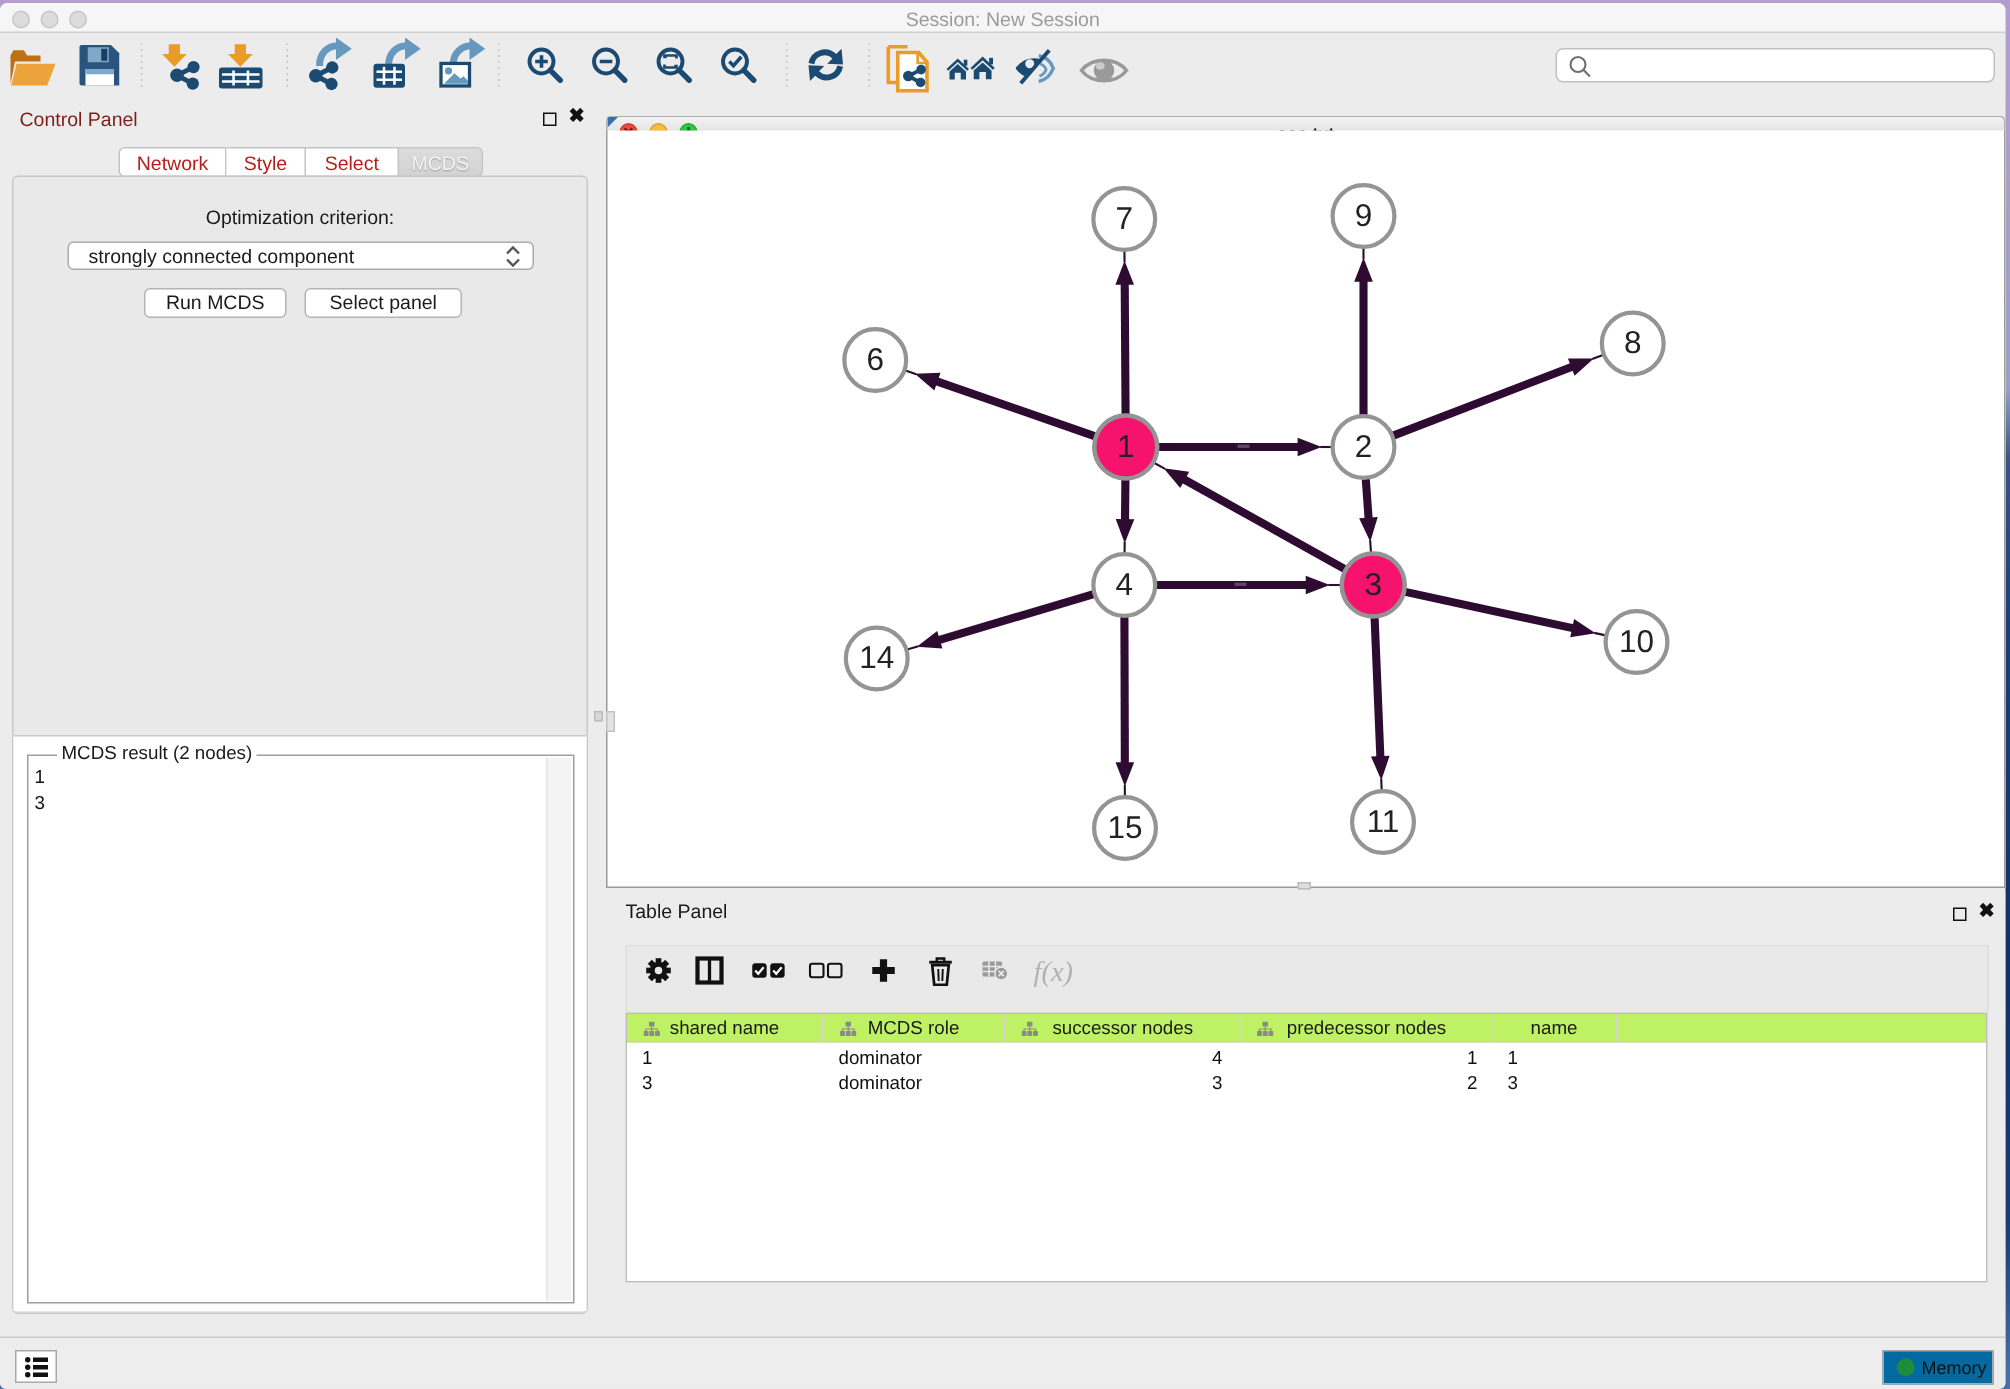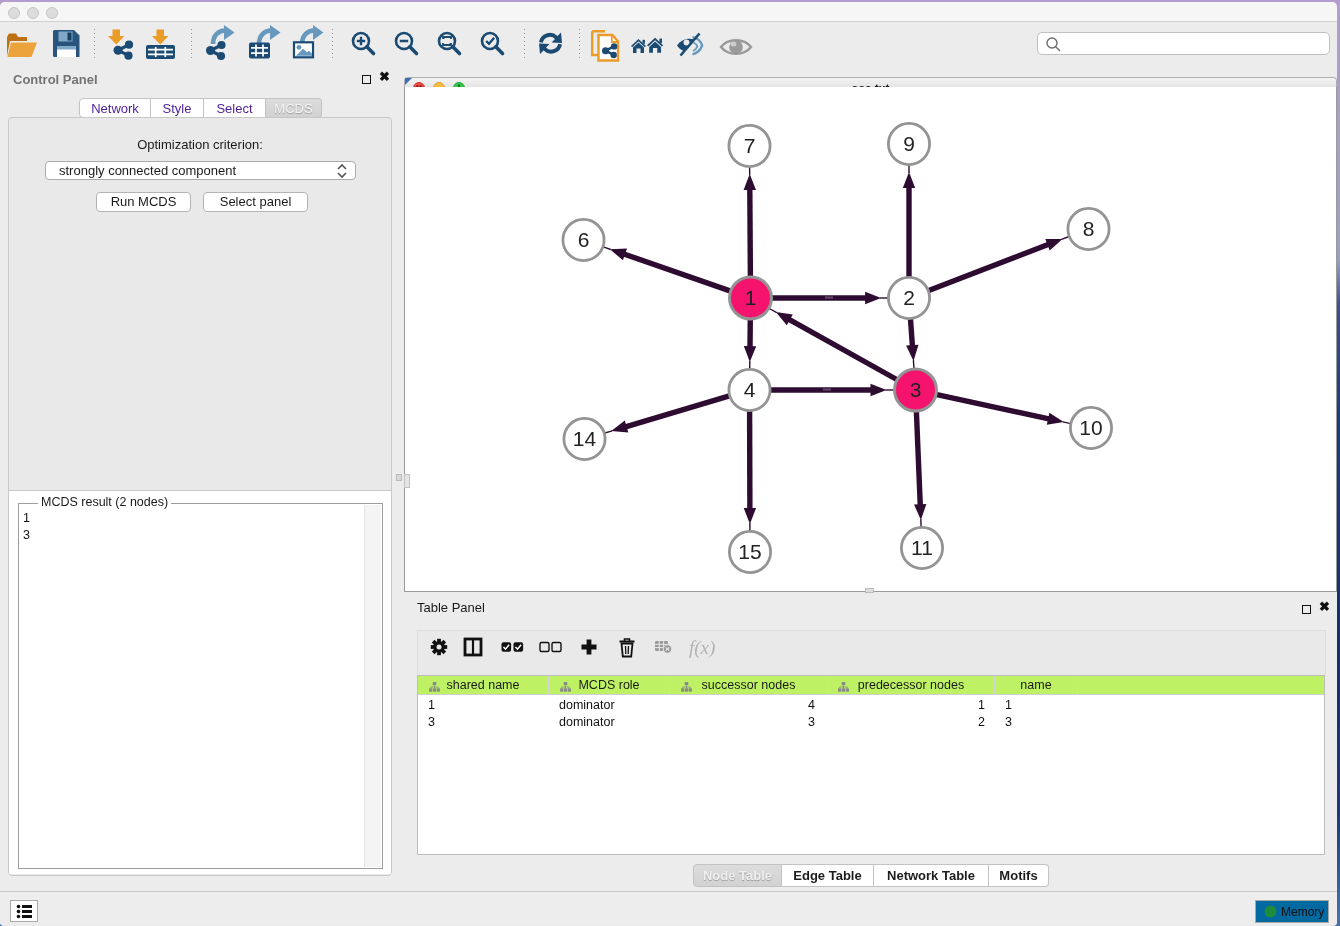--- a/index.html
+++ b/index.html
@@ -14,26 +14,26 @@
 #titlebar .t1{left:8px;} #titlebar .t2{left:27px;} #titlebar .t3{left:46px;}
 #wtitle { position:absolute; top:3px; left:0; width:100%; text-align:center; font-size:13px; color:#9b9b9b; }
 
 #toolbar { position:absolute; left:0; top:21px; width:100%; height:42px; background:#ececec; }
 #toolbar svg { position:absolute; top:0; left:0; }
 .sep { position:absolute; top:6px; height:30px; width:1px;
   background-image:linear-gradient(#9a9a9a 1px, transparent 1px); background-size:1px 4px; }
 #searchbox { position:absolute; left:1037px; top:9px; width:293px; height:23px; background:#fff; border:1px solid #c0c0c0; border-radius:5px; }
 
 #cp { position:absolute; left:0; top:63px; width:394px; height:825px; background:#ececec; }
-#cp-title { position:absolute; left:13px; top:7px; font-size:13px; color:#737373;font-weight:bold; }
+#cp-title { position:absolute; left:13px; top:7px; font-size:13px; color:#7f1d1d; }
 .hd-sq { position:absolute; top:10px; width:9px; height:9px; border:1.5px solid #111; }
 .hd-x { position:absolute; top:4px; font-size:13px; font-weight:bold; color:#111; }
 #cp-body { position:absolute; left:8px; top:52px; width:384px; height:759px; background:#e9e9e9; border:1px solid #c8c8c8; border-radius:4px; }
 .tabrow { position:absolute; display:flex; }
-.tab { font-size:13px; color:#4c1d95; background:#fff; border:1px solid #c3c3c3; border-left:none;
+.tab { font-size:13px; color:#b91c1c; background:#fff; border:1px solid #c3c3c3; border-left:none;
   height:20px; line-height:19px; text-align:center; }
 .tab.first { border-left:1px solid #c3c3c3; border-radius:4px 0 0 4px; }
 .tab.last { border-radius:0 4px 4px 0; }
 .tab.sel { background:linear-gradient(#dcdcdc,#d2d2d2); color:#f5f5f5; text-shadow:0 1px 1px #9a9a9a; }
 #optlabel { position:absolute; left:0; top:19px; width:100%; text-align:center; font-size:13px; color:#1a1a1a; }
 #optsel { position:absolute; left:36px; top:43px; width:311px; height:19px; background:#fff; border:1px solid #ababab; border-radius:4px;
   font-size:13px; color:#1a1a1a; line-height:17px; padding-left:13px; }
 .btn { position:absolute; height:20px; background:#fff; border:1px solid #b4b4b4; border-radius:4px;
   font-size:13px; color:#1a1a1a; text-align:center; line-height:18px; }
 #resultpane { position:absolute; left:0px; top:372px; width:382px; height:384px; background:#fff; border-top:1px solid #c9c9c9; }
@@ -69,20 +69,21 @@
 #listbtn { position:absolute; left:10px; top:8px; width:28px; height:22px; background:#fdfdfd; border:1px solid #a9a9a9; }
 #membtn { position:absolute; left:1255px; top:8px; width:74px; height:23px; background:#0369a1; border:1px solid #a9a9a9; font-size:12px; color:#111; }
 </style>
 </head>
 <body>
 <div id="win">
   <div id="titlebar">
     <div class="tl t1"></div>
       <div class="tl t2"></div>
       <div class="tl t3"></div>
+    <div id="wtitle">Session: New Session</div>
   </div>
   <div id="toolbar">
     <svg width="1337" height="42" viewBox="0 0 1337 42" id="tbicons">
       <g transform="translate(6,8)">
           <path d="M1 6 L1 25 L4 10 L21 10 L21 6 L12 6 L10 2.5 L3 2.5 Z" fill="#bd7114"></path>
           <path d="M5 11.5 L31 11.5 L25.5 26 L1.5 26 Z" fill="#eca33c"></path>
         </g>
       <g transform="translate(53,7)">
           <path d="M1.5 0 L21 0 L26.5 5.5 L26.5 27 L1.5 27 Q0 27 0 25.5 L0 1.5 Q0 0 1.5 0 Z" fill="#29547e"></path>
           <rect x="5.5" y="1.5" width="14" height="10" fill="#7fa8c9"></rect>
@@ -446,26 +447,20 @@
       <div class="td" style="left:141px;top:21px">dominator</div>
       <div class="td" style="left:390px;top:21px">4</div>
       <div class="td" style="left:560px;top:21px">1</div>
       <div class="td" style="left:587px;top:21px">1</div>
       <div class="td" style="left:10px;top:38px">3</div>
       <div class="td" style="left:141px;top:38px">dominator</div>
       <div class="td" style="left:390px;top:38px">3</div>
       <div class="td" style="left:560px;top:38px">2</div>
       <div class="td" style="left:587px;top:38px">3</div>
     </div>
-    <div class="tabrow2" style="left:289px; top:269px;">
-      <div class="tab2 first" style="width:89px; background:linear-gradient(#dcdcdc,#d2d2d2); color:#f0f0f0; text-shadow:0 1px 1px #9a9a9a; border-radius:4px 0 0 4px; border-left:1px solid #c3c3c3;">Node Table</div>
-      <div class="tab2" style="width:92px">Edge Table</div>
-      <div class="tab2" style="width:115px">Network Table</div>
-      <div class="tab2" style="width:60px; border-radius:0 4px 4px 0;">Motifs</div>
-    </div>
   </div>
   <div id="status">
     <div id="listbtn">
         <svg width="26" height="20" style="position:absolute;left:5px;top:3px">
           <g fill="#111">
             <circle cx="2.5" cy="2.5" r="1.8"></circle>
             <circle cx="2.5" cy="7.5" r="1.8"></circle>
             <circle cx="2.5" cy="12.5" r="1.8"></circle>
             <rect x="6" y="1" width="10" height="3"></rect>
             <rect x="6" y="6" width="10" height="3"></rect>

